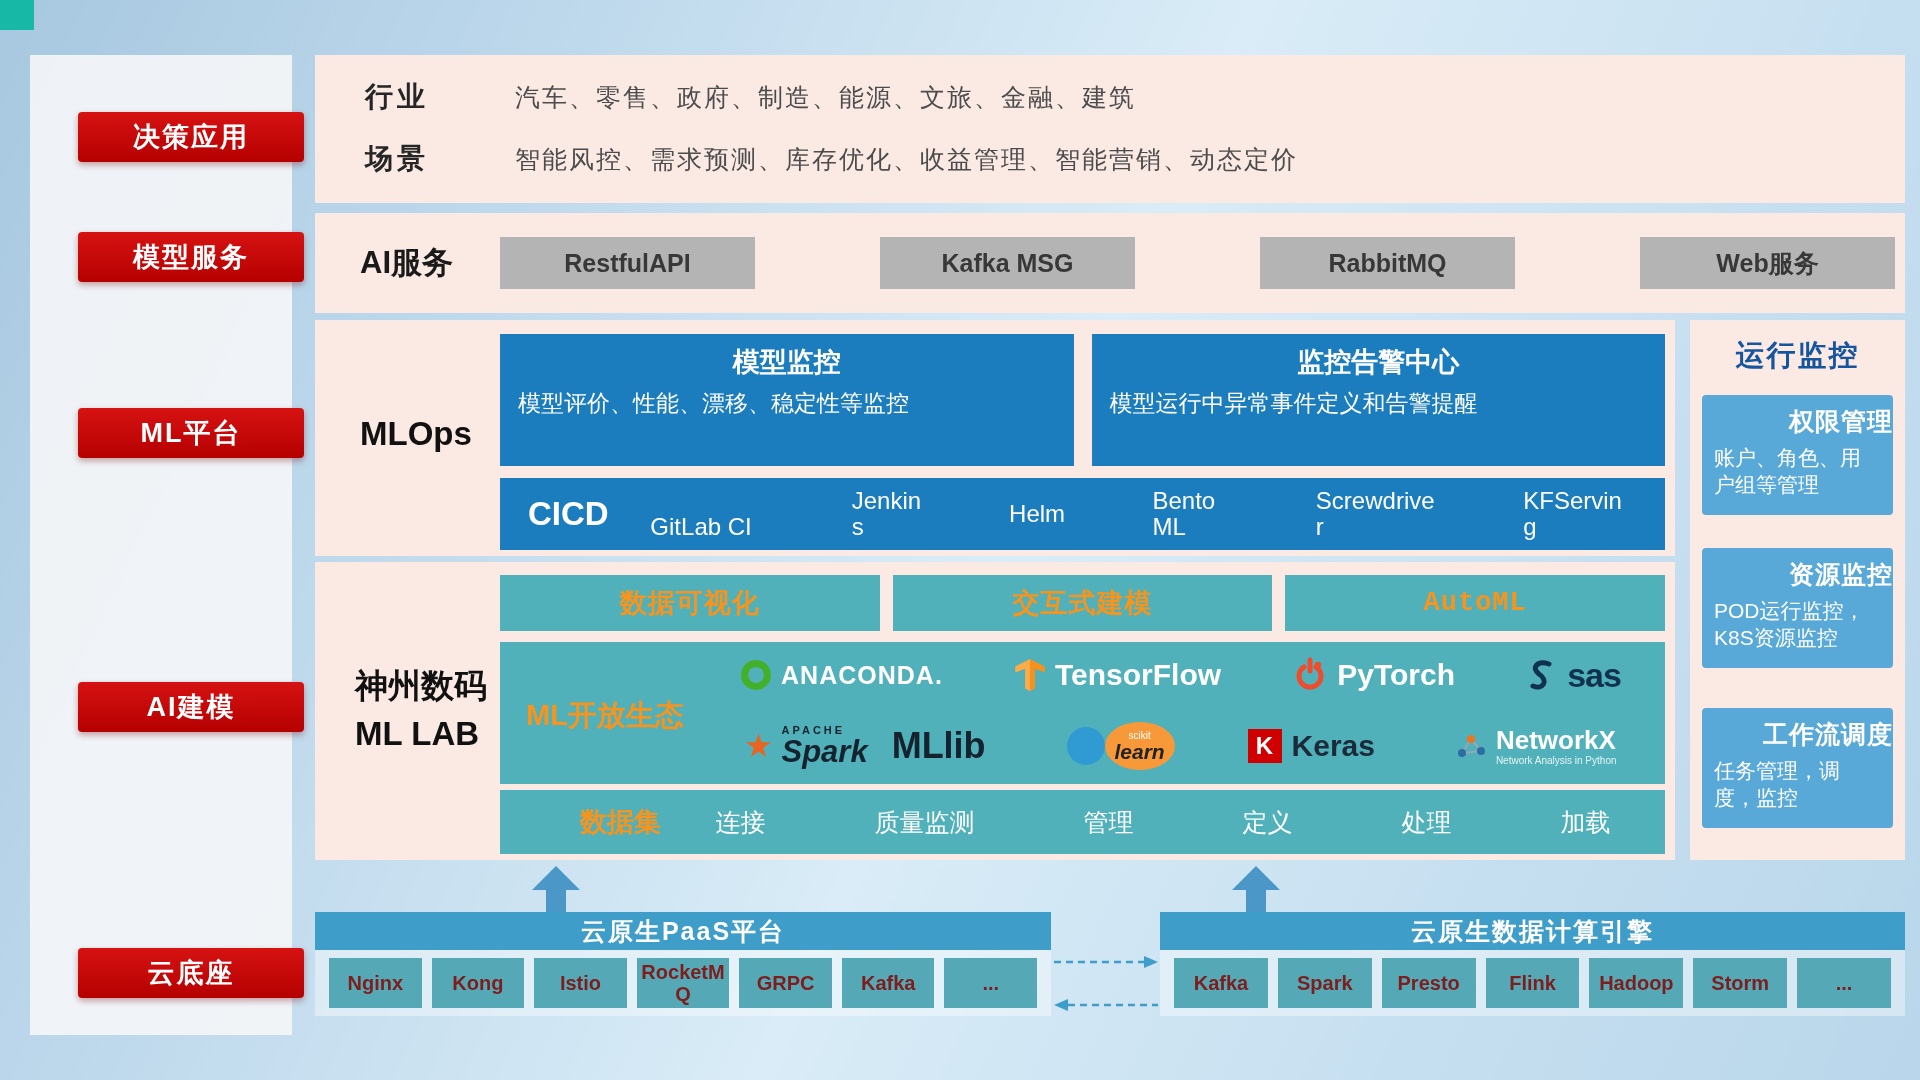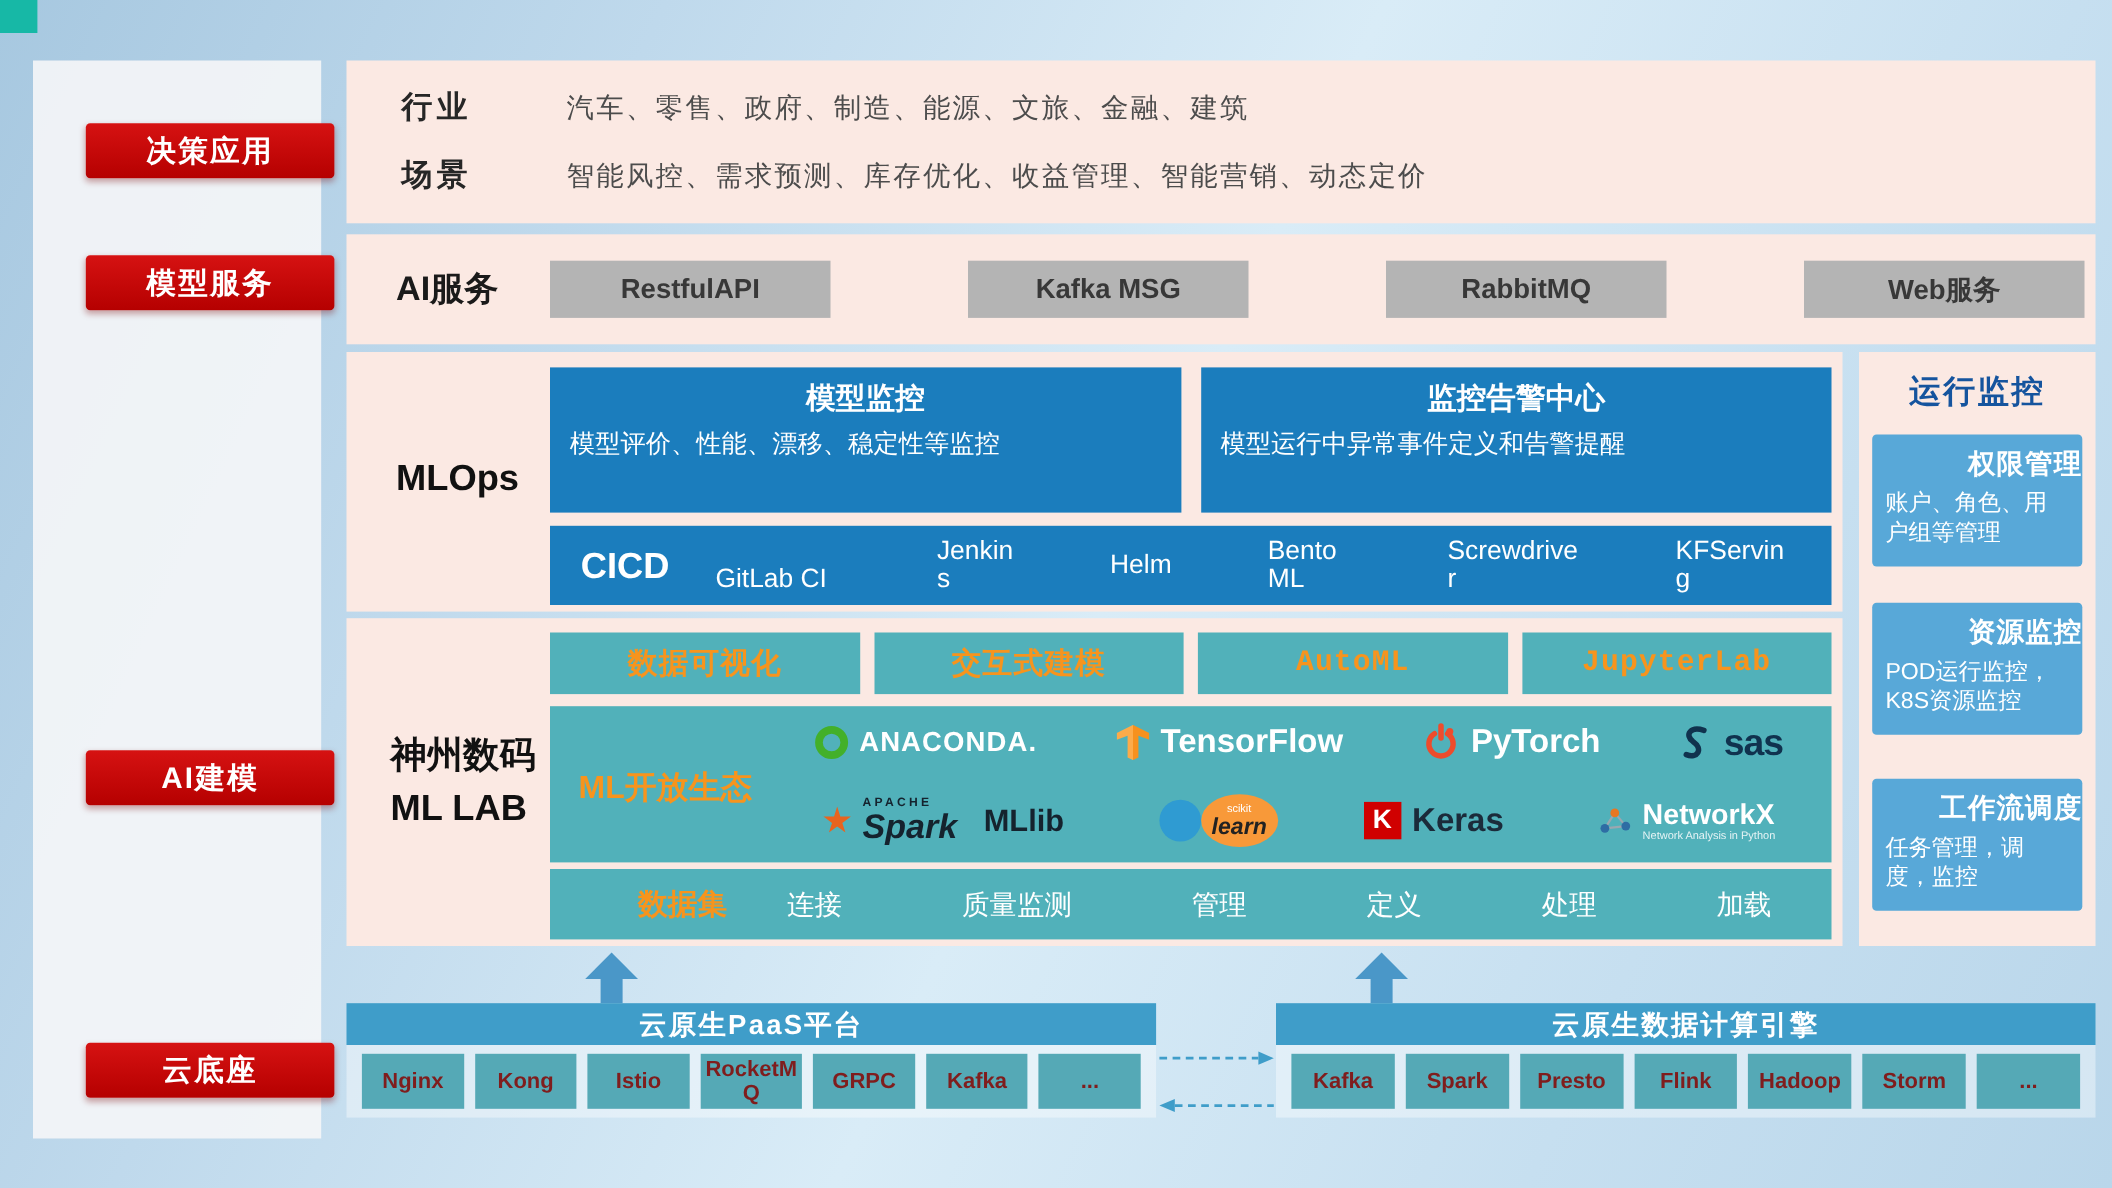--- a/index.html
+++ b/index.html
@@ -63,21 +63,21 @@
 
   .ana-ring { width:30px; height:30px; border:7px solid #43b02a; border-radius:50%; }
   .ana-text { font-size:25px; font-weight:bold; letter-spacing:1px; }
   .tf-text,.pt-text { font-size:30px; font-weight:bold; }
   .sas-text { font-size:34px; font-weight:800; color:#10324e; letter-spacing:-1px; }
   .spark-col { display:flex; flex-direction:column; line-height:1; color:#15232e; }
   .spark-small { font-size:11px; letter-spacing:3px; font-weight:bold; }
   .spark-big { font-size:31px; font-weight:bold; font-style:italic; }
   .spark-star { width:26px; height:26px; background:#e8641f;
     clip-path:polygon(50% 0%,61% 35%,98% 35%,68% 57%,79% 91%,50% 70%,21% 91%,32% 57%,2% 35%,39% 35%); }
-  .mllib-text { font-size:28px; color:#15232e; margin-left:14px; font-weight:bold; }
+  .mllib-text { font-size:36px; color:#15232e; margin-left:14px; font-weight:bold; }
   .sk-icon { position:relative; width:100px; height:48px; }
   .sk-blue { position:absolute; left:0; top:5px; width:38px; height:38px; border-radius:50%; background:#2f9bd2; }
   .sk-orange { position:absolute; left:38px; top:0; width:70px; height:48px; background:#f89939;
     border-radius:50%; display:flex; flex-direction:column; align-items:center; justify-content:center; }
   .sk-small { font-size:10px; color:#fff; line-height:1; }
   .sk-learn { font-size:21px; font-weight:bold; font-style:italic; color:#222; line-height:1; }
   .keras-box { width:34px; height:34px; background:#d00000; color:#fff; font-weight:bold; font-size:24px;
     display:flex; align-items:center; justify-content:center; }
   .keras-text { font-size:30px; font-weight:bold; color:#1b2b3a; }
   .nx-col { display:flex; flex-direction:column; line-height:1.1; }
@@ -114,20 +114,23 @@
 <div class="page">
   <div class="corner-sq"></div>
 
   <div class="sidebar">
     <div class="red-btn" style="top:57px">
         <span>决策应用</span>
       </div>
     <div class="red-btn" style="top:177px">
         <span>模型服务</span>
       </div>
+    <div class="red-btn" style="top:353px">
+        <span>ML平台</span>
+      </div>
     <div class="red-btn" style="top:627px">
         <span>AI建模</span>
       </div>
     <div class="red-btn" style="top:893px">
         <span>云底座</span>
       </div>
   </div>
 
   <div class="row row-industry">
     <div class="ind-line" style="top:14px;height:56px;">
@@ -177,21 +180,20 @@
 
   <div class="row row-mllab">
     <div class="mllab-label">
       <div>神州数码</div>
       <div>ML LAB</div>
     </div>
     <div class="tool-row">
       <div class="tool-btn">数据可视化</div>
       <div class="tool-btn">交互式建模</div>
       <div class="tool-btn">AutoML</div>
-      <div class="tool-btn">JupyterLab</div>
     </div>
     <div class="eco">
       <div class="eco-label">ML开放生态</div>
       <div class="eco-rows">
         <div class="eco-row">
           <span class="logo">
             <span class="ana-ring"></span>
             <span class="ana-text">ANACONDA.</span>
           </span>
           <span class="logo">

